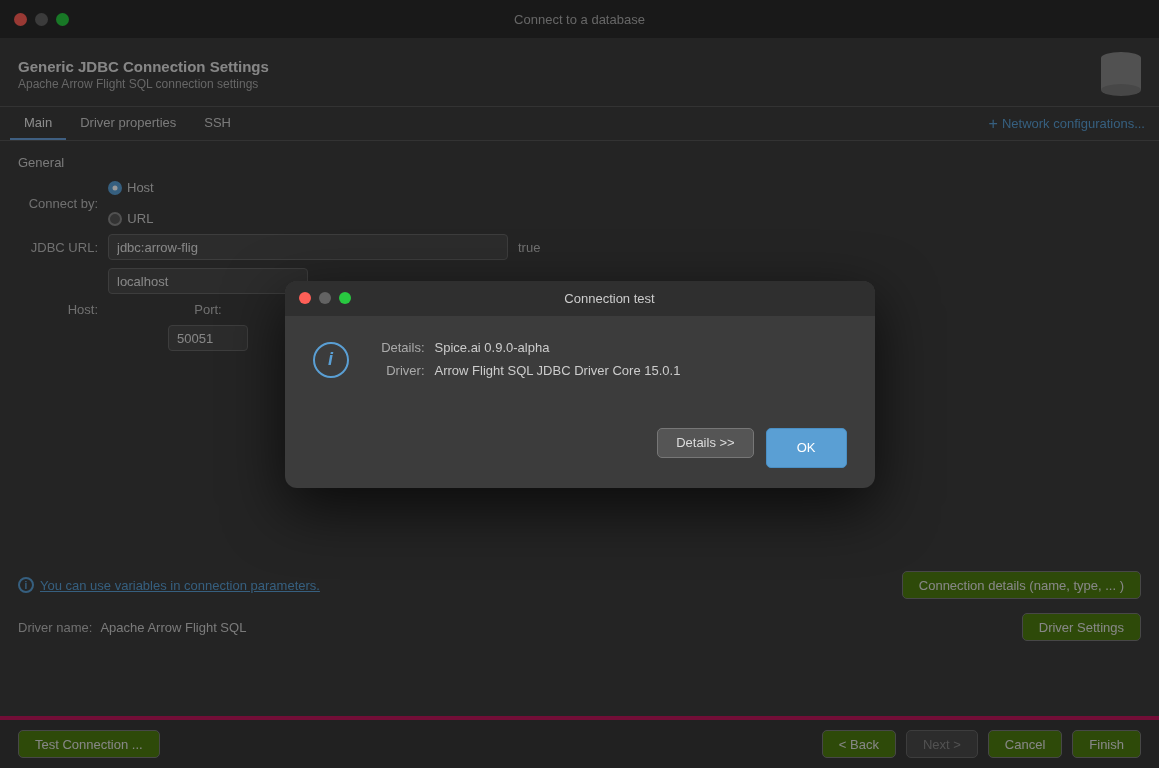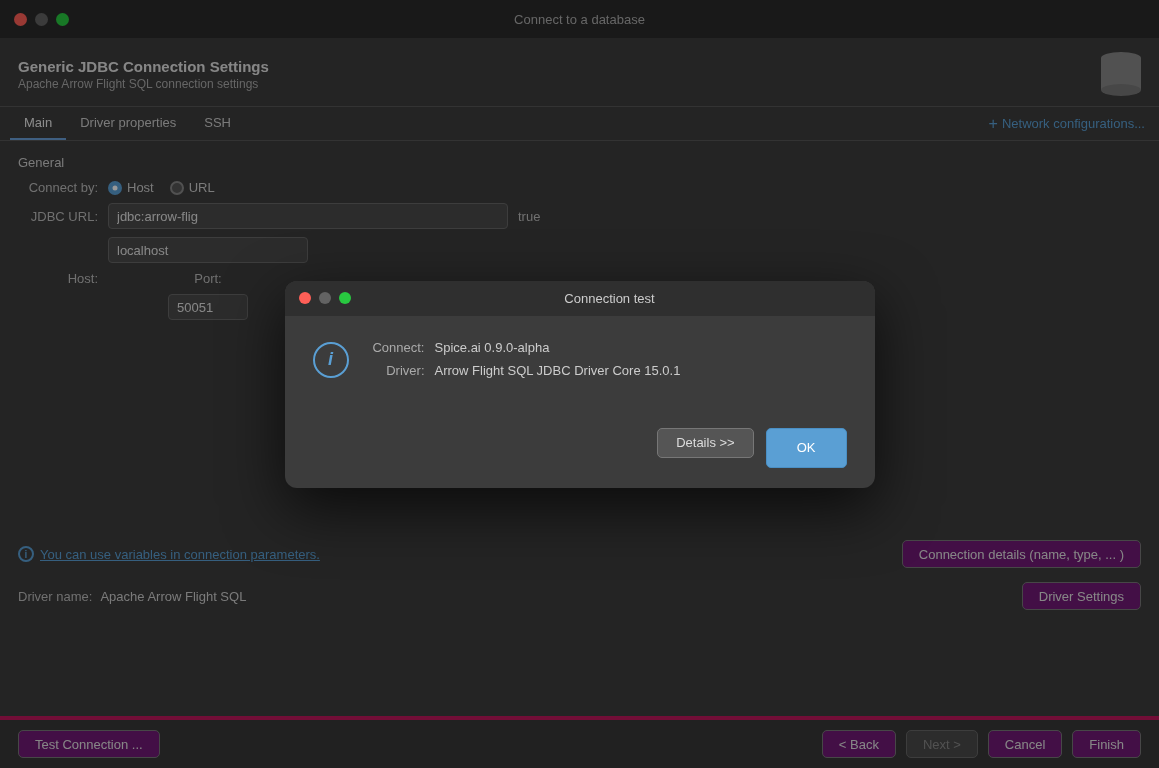--- a/index.html
+++ b/index.html
@@ -132,20 +132,21 @@
     .form-control {
       flex: 1;
       display: flex;
       align-items: center;
       gap: 10px;
     }
     .radio-group {
       display: flex;
       align-items: center;
       gap: 16px;
+      flex-direction: column;
     }
     .radio-item {
       display: flex;
       align-items: center;
       gap: 5px;
       color: #ccc;
       font-size: 13px;
     }
     .radio-circle {
       width: 14px;
@@ -233,21 +234,21 @@
       color: #bbb;
       font-size: 13px;
     }
     .driver-value {
       color: #ccc;
       font-size: 13px;
     }
 
     
     .btn {
-      background: #701a75;
+      background: #4d7c0f;
       border: 1px solid #777;
       border-radius: 5px;
       color: #e0e0e0;
       font-size: 13px;
       padding: 5px 16px;
       cursor: pointer;
       height: 28px;
       display: flex;
       align-items: center;
       justify-content: center;
@@ -529,21 +530,21 @@
         <div class="modal-tl-max"></div>
         <div class="modal-title">Connection test</div>
       </div>
 
       <div class="modal-body">
         <div class="modal-connected">
           <div class="modal-info-icon">i</div>
           <div>
             <div class="modal-details">
               <div class="modal-detail-row">
-                <span class="modal-detail-label">Connect:</span>
+                <span class="modal-detail-label">Details:</span>
                 <span class="modal-detail-value">Spice.ai 0.9.0-alpha</span>
               </div>
               <div class="modal-detail-row">
                 <span class="modal-detail-label">Driver:</span>
                 <span class="modal-detail-value">Arrow Flight SQL JDBC Driver Core 15.0.1</span>
               </div>
             </div>
           </div>
         </div>
       </div>

